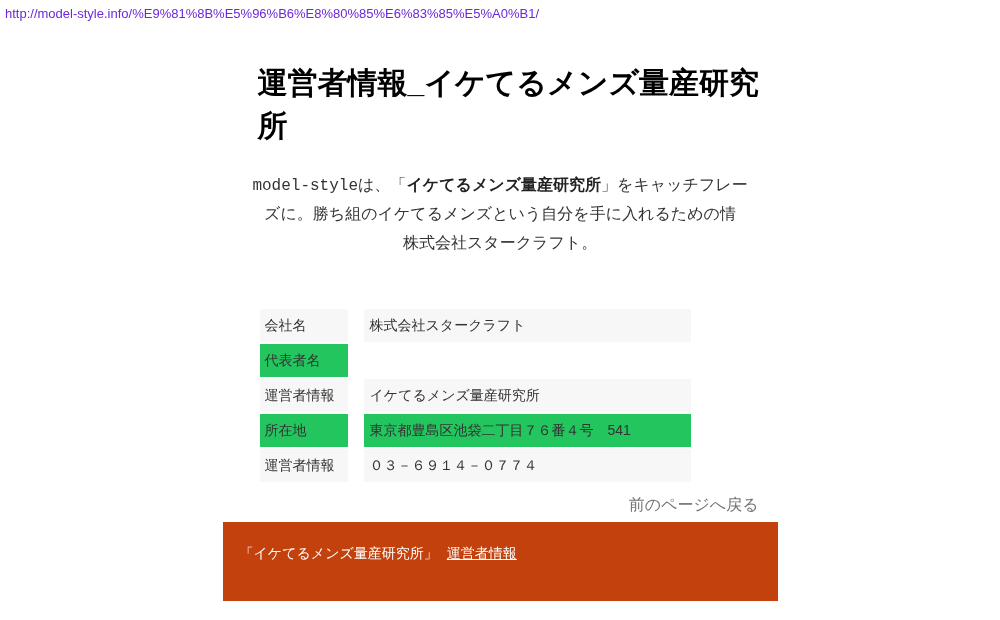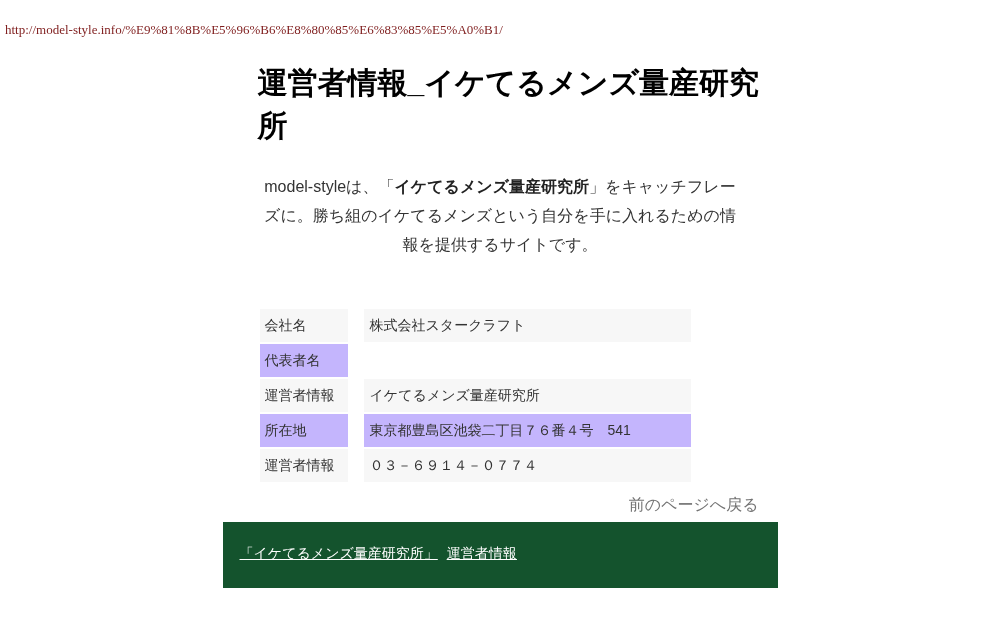--- a/index.html
+++ b/index.html
@@ -2,68 +2,67 @@
 <html><head>
 <meta charset="utf-8">
 <style>
   html,body{margin:0;padding:0;}
   body{
     width:1000px;height:620px;background:#ffffff;position:relative;
     font-family:"Liberation Sans","DejaVu Sans",sans-serif;color:#333;
     overflow:hidden;
   }
   .url-bar{
-    position:absolute;top:22px;left:5px;
-    font-family:Liberation Serif, serif;
-    font-size:13px;color:#7f1d1d;white-space:nowrap;
+    position:absolute;top:6px;left:5px;
+    font-family:Liberation Sans, sans-serif;
+    font-size:13px;color:#6d28d9;white-space:nowrap;
   }
   .page{width:555px;margin:0 auto;padding-top:45px;}
   .content{padding:0 19px;}
   h1.page-title{
     margin:16px;width:520px;
     font-size:30px;line-height:43px;font-weight:bold;color:#000;
     word-break:break-all;
   }
   .intro{
     margin:25px 0 0 0;
     font-size:16px;line-height:29px;text-align:center;color:#333;
   }
-  .intro .line{display:block;}
+  .intro .line{display:block;font-family:Liberation Mono, monospace;}
   .intro b{font-weight:bold;color:#222;}
   .info-table{margin:50px 0 0 18px;width:431px;font-size:14px;}
   .info-row{display:flex;height:33px;margin-bottom:2px;}
-  .info-row .cell{display:flex;align-items:center;box-sizing:border-box;height:100%;background:#c4b5fd;}
+  .info-row .cell{display:flex;align-items:center;box-sizing:border-box;height:100%;background:#22c55e;}
   .info-row .label{width:88px;padding-left:5px;margin-right:8px;}
   .info-row .value{flex:1;padding-left:6px;margin-left:8px;}
   .info-row.alt .cell{background:#f7f7f7;}
   .back-row{margin-top:13px;text-align:right;font-size:16px;line-height:20px;}
   .back-row a{color:#737373;text-decoration:none;cursor:pointer;}
   .footer{
-    margin-top:7px;height:66px;box-sizing:border-box;
-    background:#14532d;color:#fff;font-size:14px;
+    margin-top:7px;height:79px;box-sizing:border-box;
+    background:#c2410c;color:#fff;font-size:14px;
     padding:23px 0 0 17px;
-    text-decoration:underline;
   }
   .footer .site-name{color:#fff;}
   .footer a.op-link{color:#fff;text-decoration:underline;margin-left:9px;cursor:pointer;}
 </style>
 </head>
 <body>
 
 <div class="url-bar">http://model-style.info/%E9%81%8B%E5%96%B6%E8%80%85%E6%83%85%E5%A0%B1/</div>
 
 <div class="page">
   <div class="content">
 
     <h1 class="page-title">運営者情報_イケてるメンズ量産研究所</h1>
 
     <p class="intro">
       <span class="line"><span>model-styleは、「</span><b>イケてるメンズ量産研究所</b><span>」をキャッチフレー</span></span>
       <span class="line">ズに。勝ち組のイケてるメンズという自分を手に入れるための情</span>
-      <span class="line">報を提供するサイトです。</span>
+      <span class="line">株式会社スタークラフト。</span>
     </p>
 
     <div class="info-table">
       <div class="info-row alt">
         <div class="cell label">会社名</div>
         <div class="cell value">株式会社スタークラフト</div>
       </div>
       <div class="info-row">
         <div class="cell label">代表者名</div>
       </div>

